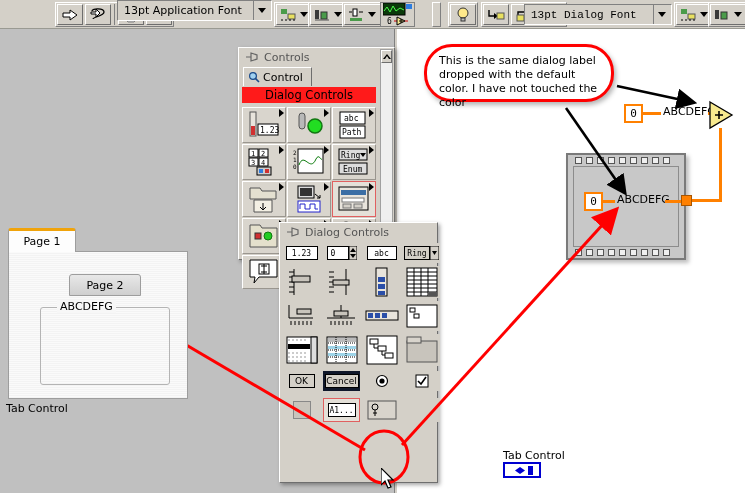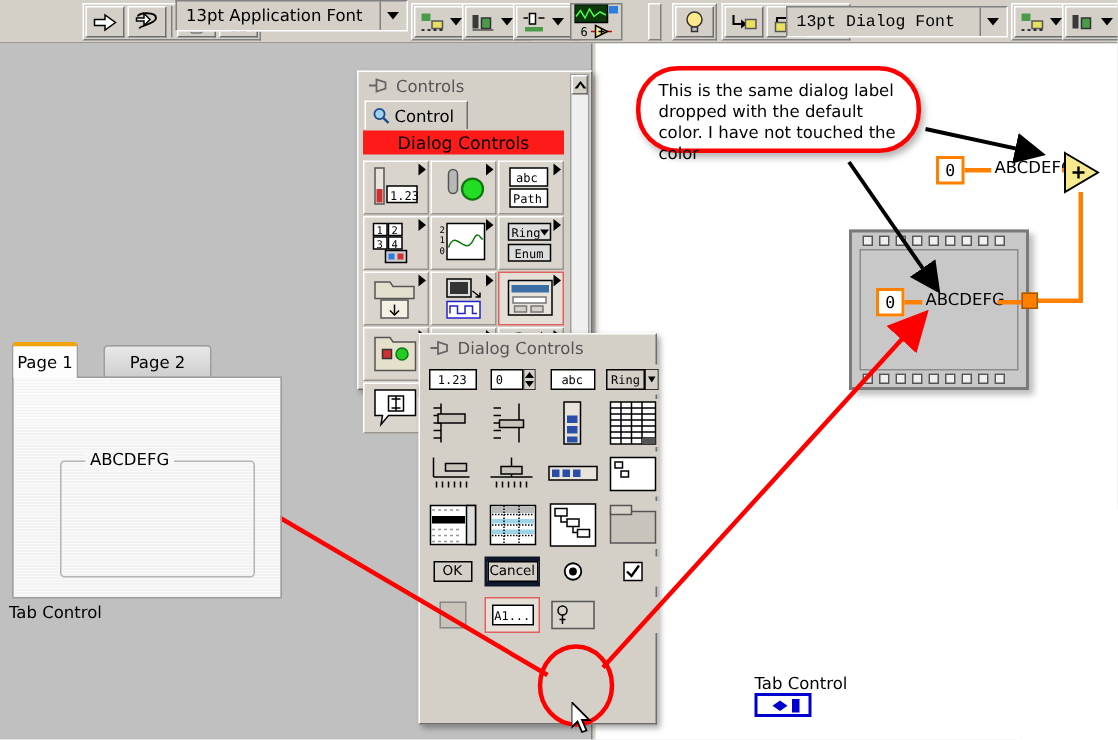--- a/index.html
+++ b/index.html
@@ -78,29 +78,30 @@
   .tabctl { position: absolute; left: 8px; top: 228px; width: 180px; height: 172px; }
   .tabstrip { position: relative; height: 24px; }
   .tabpg {
     position: absolute; top: 2px; height: 22px;
     display: flex; align-items: center; justify-content: center;
     font-size: 11px; color: #000;
     border: 1px solid #9d9d9d;
     border-radius: 3px 3px 0 0;
   }
   .tabpg.active {
-    left: 0; width: 44px; top: 0; height: 24px;
+    left: 0; width: 68px; top: 0; height: 24px;
     background: #fdfdfd; border-bottom: none;
     border-top: 3px solid #f0a30a;
     z-index: 3;
   }
   .tabpg.inactive {
     left: 61px; width: 72px;
     background: linear-gradient(#e8e8e8, #cfcfcf);
     z-index: 2;
+    margin-top: 44px;
   }
   .tabbody {
     position: absolute; left: 0; top: 23px; width: 180px; height: 148px;
     background: linear-gradient(#fbfbfb, #f2f2f2);
     border: 1px solid #9d9d9d;
     background-image: repeating-linear-gradient(#fafafa 0 1px, #f3f3f3 1px 2px);
     z-index: 1;
   }
   .groupbox {
     position: absolute; left: 31px; top: 55px; width: 130px; height: 78px;

